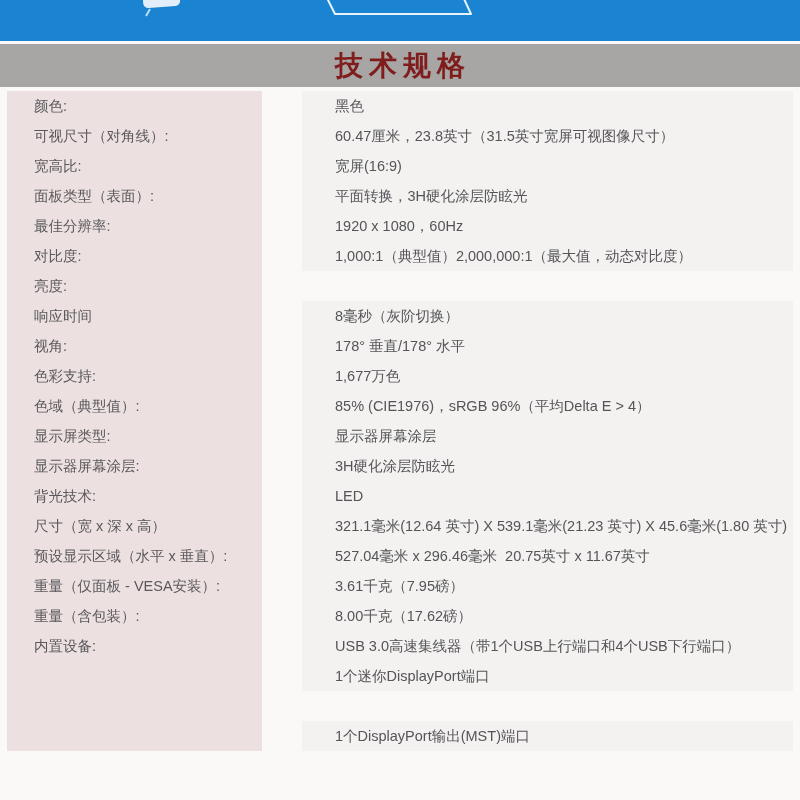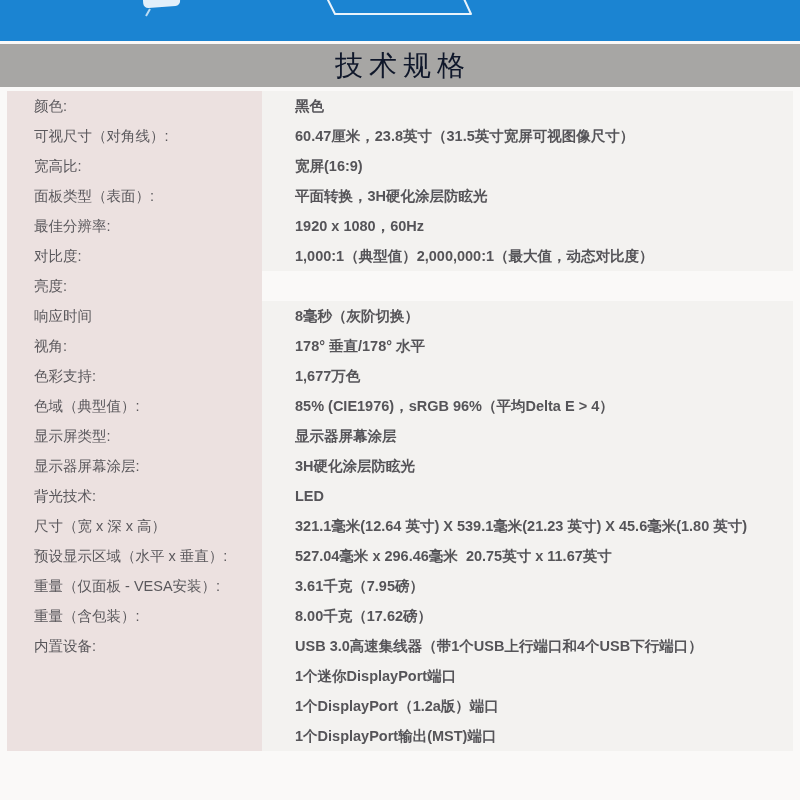--- a/index.html
+++ b/index.html
@@ -24,35 +24,36 @@
   .title-bar {
     position: absolute;
     top: 44px; left: 0;
     width: 800px; height: 43px;
     background: #a7a6a4;
     display: flex;
     align-items: center;
     justify-content: center;
   }
   .page-title {
-    color: #0f172a;
+    color: #7f1d1d;
     font-size: 28px;
-    font-weight: 400;
+    font-weight: 700;
     letter-spacing: 6px;
     padding-left: 6px; 
     white-space: nowrap;
   }
   .spec-table {
     position: absolute;
     top: 91px; left: 7px;
     width: 786px;
   }
   .spec-row {
     display: flex;
     height: 30px;
+    gap: 40px;
   }
   .spec-label {
     width: 255px;
     box-sizing: border-box;
     background: #ece1e0;
     display: flex;
     align-items: center;
     padding-left: 27px;
     font-size: 14.5px;
     color: #5a585c;
@@ -63,21 +64,20 @@
     flex: 1;
     box-sizing: border-box;
     background: #f3f2f0;
     display: flex;
     align-items: center;
     padding-left: 33px;
     font-size: 14.5px;
     color: #555458;
     white-space: pre;
     overflow: hidden;
-    font-weight: bold;
   }
 </style>
 </head>
 <body>
 
 <div class="banner">
   <svg width="800" height="41" viewBox="0 0 800 41">
 
     <path d="M322 -12 L335 14 L471 14 L459 -12" fill="none" stroke="#e9f3fb" stroke-width="2" stroke-linejoin="round"></path>
 
@@ -187,20 +187,19 @@
   </div>
 
 
   <div class="spec-row">
     <div class="spec-label"></div>
     <div class="spec-value">1个迷你DisplayPort端口</div>
   </div>
 
   <div class="spec-row">
     <div class="spec-label"></div>
-    <div class="spec-value">1个DisplayPort（1.2a版）端口</div>
   </div>
 
   <div class="spec-row">
     <div class="spec-label"></div>
     <div class="spec-value">1个DisplayPort输出(MST)端口</div>
   </div>
 </div>
 
 </body></html>

